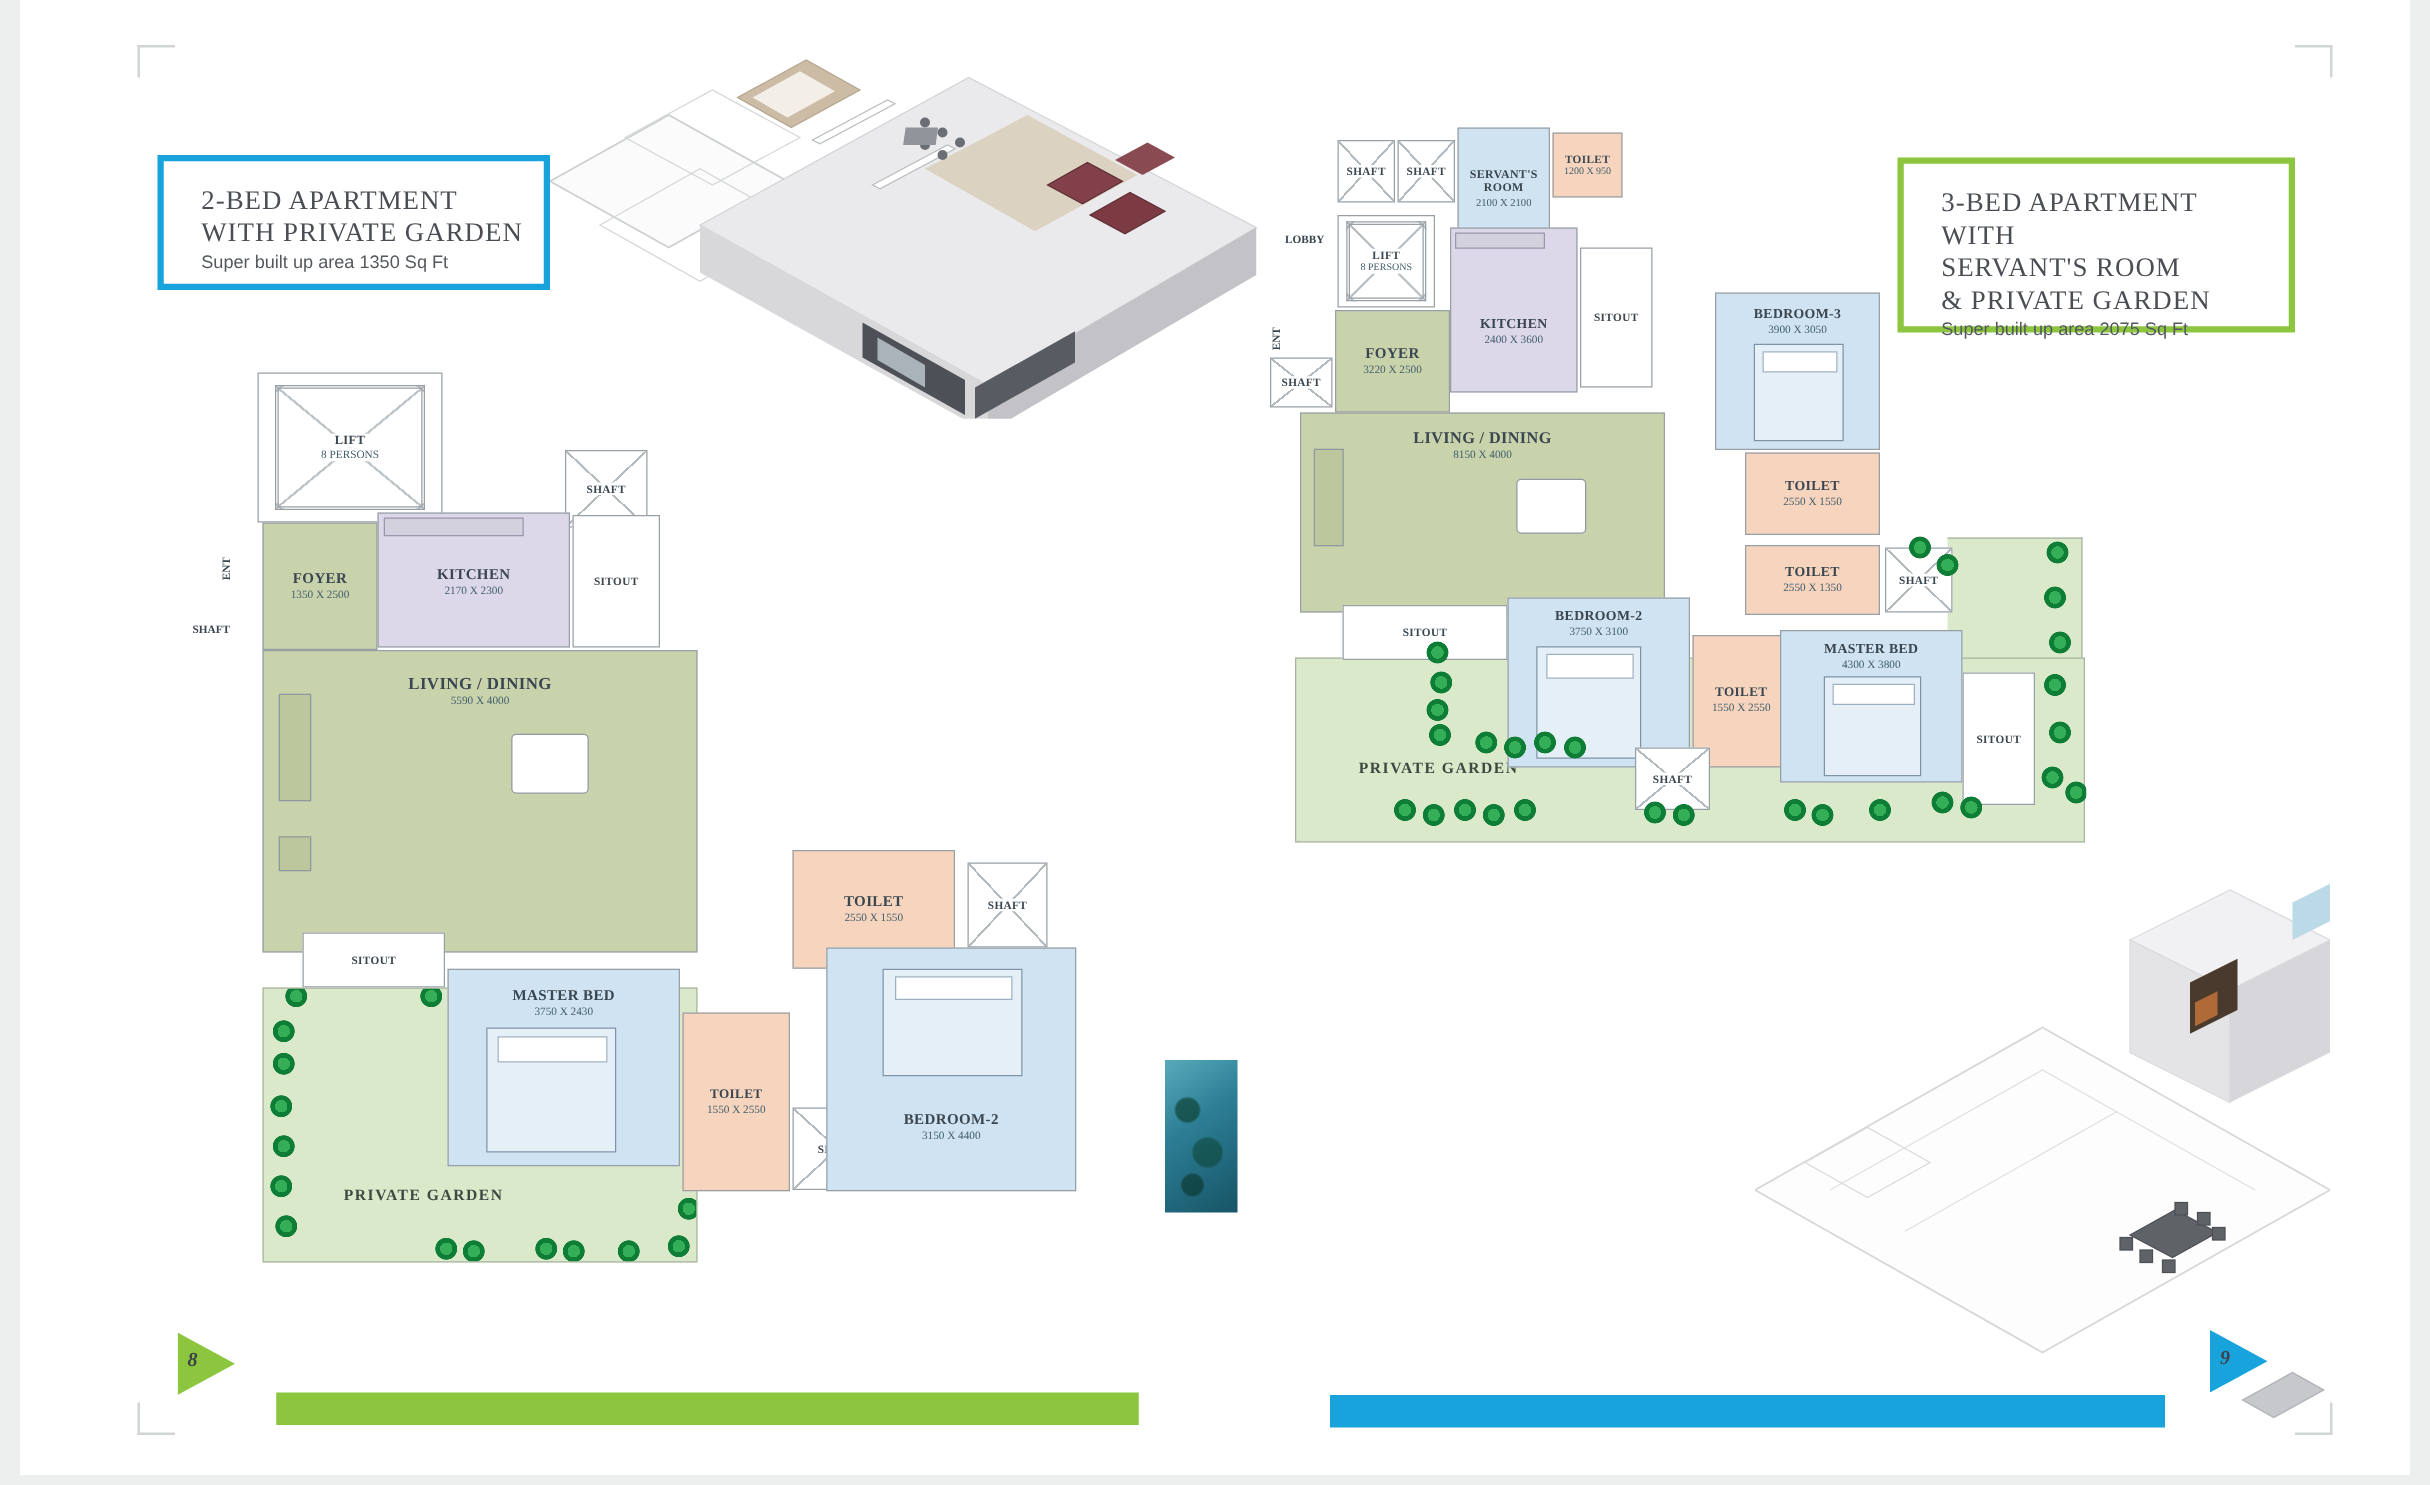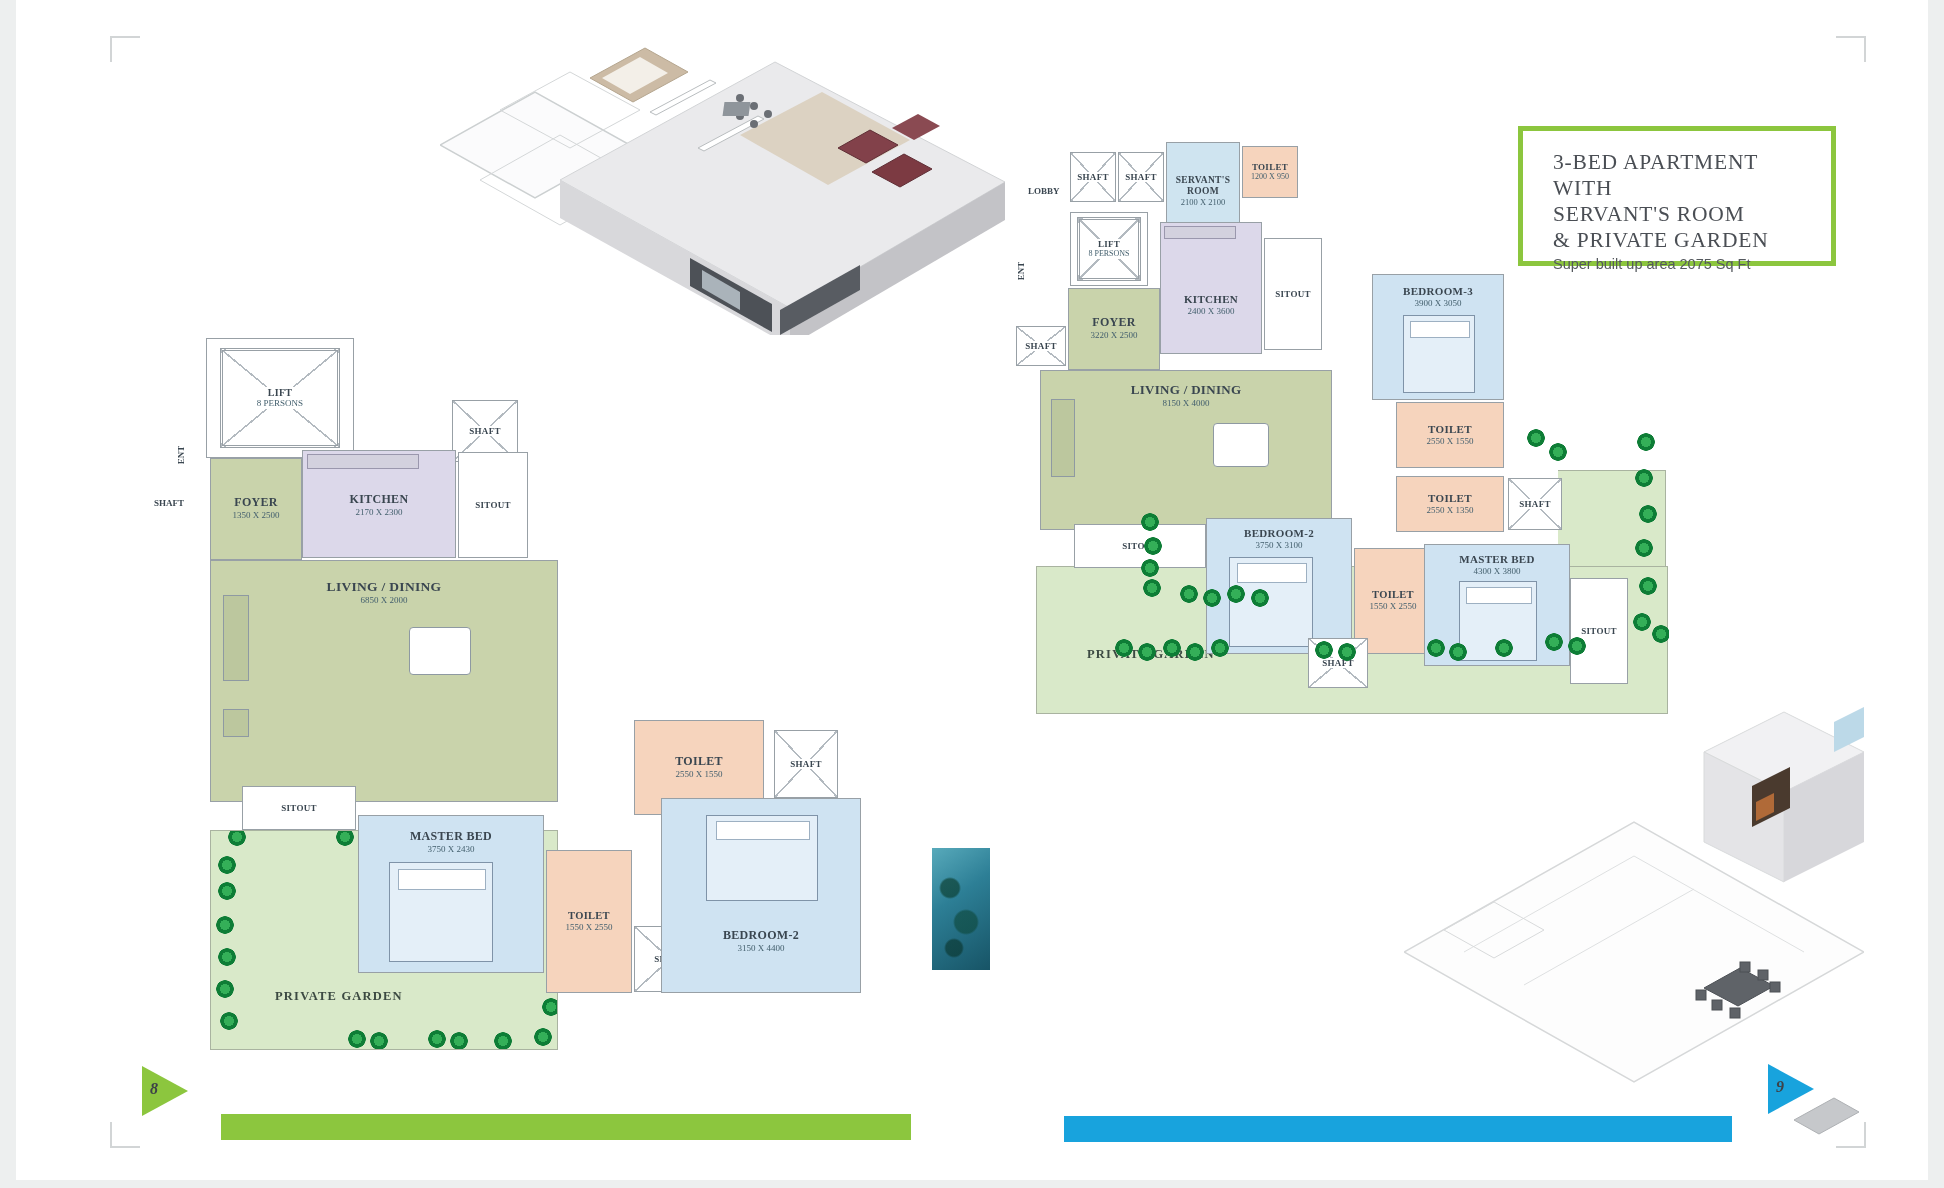--- a/index.html
+++ b/index.html
@@ -17,21 +17,21 @@
   
   .title-box { position:absolute; background:#fff; padding:18px 14px 10px 30px; }
   .tb-left  { left:110px; top:124px; width:314px; height:108px; border:5px solid #18a3dd; }
   .tb-right { left:1502px; top:126px; width:318px; height:140px; border:5px solid #8cc63e; }
   .t1 { font:400 21.5px/26px "Liberation Serif", serif; color:#4a4e54; letter-spacing:.8px; }
   .sub { font:400 14.5px/19px "Liberation Sans", sans-serif; color:#55595e; margin-top:2px; }
 
   
   .plan { position:absolute; }
   .rm { position:absolute; border:1.5px solid #98a0a6; display:flex; flex-direction:column;
-        align-items:center; justify-content:center; text-align:center; z-index:3;margin-top:40px; }
+        align-items:center; justify-content:center; text-align:center; z-index:3; }
   .rm.lbl-top { justify-content:flex-start; padding-top:10px; }
   .nm { font:700 12px/1.15 "Liberation Serif", serif; color:#3a4650; letter-spacing:.3px; z-index:2; }
   .dm { font:400 9px/1.25 "Liberation Serif", serif; color:#44606e; z-index:2; }
   .s .nm { font-size:9px; } .s .dm { font-size:8px; }
   .f-green  { background:#c9d3ab; }
   .f-garden { background:#d9e9c9; border-color:#a9b3a0; }
   .f-blue   { background:#cfe3f2; }
   .f-lblue  { background:#cfe4f0; }
   .f-lav    { background:#dcd8ea; }
   .f-pink   { background:#f6d4bd; }
@@ -131,20 +131,25 @@
       <rect x="326" y="318" width="10" height="10"></rect>
         <rect x="336" y="272" width="10" height="10"></rect>
       <rect x="354" y="280" width="10" height="10"></rect>
         <rect x="366" y="292" width="10" height="10"></rect>
     </g>
     <polygon points="390,430 430,408 455,422 415,444" fill="#c6c8cb" stroke="#aeb1b4" stroke-width="1"></polygon>
   </svg>
 
   <div class="thumb"></div>
 
+  <div class="title-box tb-left">
+    <div class="t1">2-BED APARTMENT</div>
+    <div class="t1">WITH PRIVATE GARDEN</div>
+    <div class="sub">Super built up area 1350 Sq Ft</div>
+  </div>
 
   <div class="title-box tb-right">
     <div class="t1">3-BED APARTMENT WITH</div>
     <div class="t1">SERVANT'S ROOM</div>
     <div class="t1">&amp; PRIVATE GARDEN</div>
     <div class="sub">Super built up area 2075 Sq Ft</div>
   </div>
 
   <div class="plan" style="left:190px; top:298px; width:660px; height:715px;">
 
@@ -195,21 +200,21 @@
     <div class="rm f-green" style="left:4px; top:120px; width:92px; height:102px;">
       <span class="nm">FOYER</span>
       <span class="dm">1350 X 2500</span>
     </div>
 
     <div class="rm f-green lbl-top" style="left:4px; top:222px; width:348px; height:242px; padding-top:18px;">
       <div class="sofa" style="left:12px; top:34px; width:26px; height:86px;"></div>
       <div class="sofa" style="left:12px; top:148px; width:26px; height:28px;"></div>
       <div class="dtable" style="left:198px; top:66px; width:62px; height:48px;"></div>
       <span class="nm" style="font-size:13.5px;">LIVING / DINING</span>
-      <span class="dm">6850 X 2000</span>
+      <span class="dm">5590 X 4000</span>
     </div>
 
     <div class="rm f-pink" style="left:428px; top:382px; width:130px; height:95px;">
       <span class="nm">TOILET</span>
       <span class="dm">2550 X 1550</span>
     </div>
 
     <div class="rm f-white x s" style="left:568px; top:392px; width:64px; height:68px;">
       <span class="nm">SHAFT</span>
     </div>

